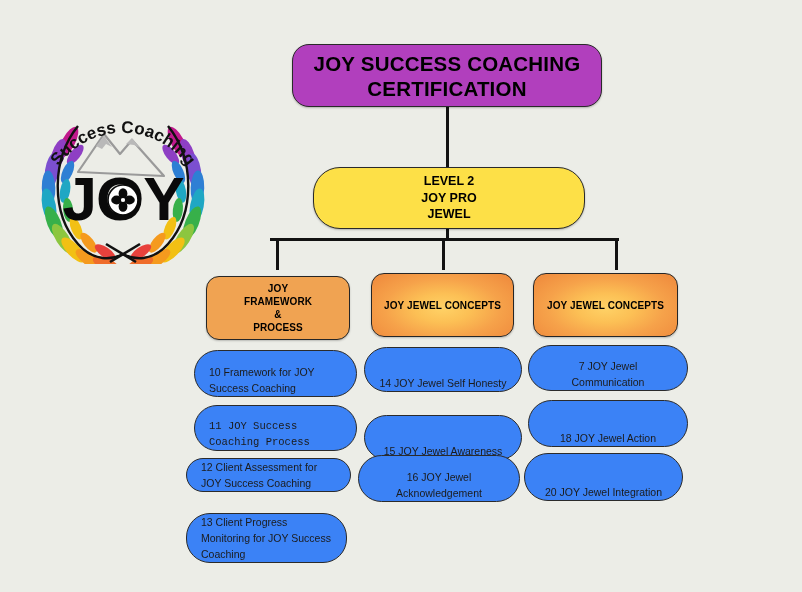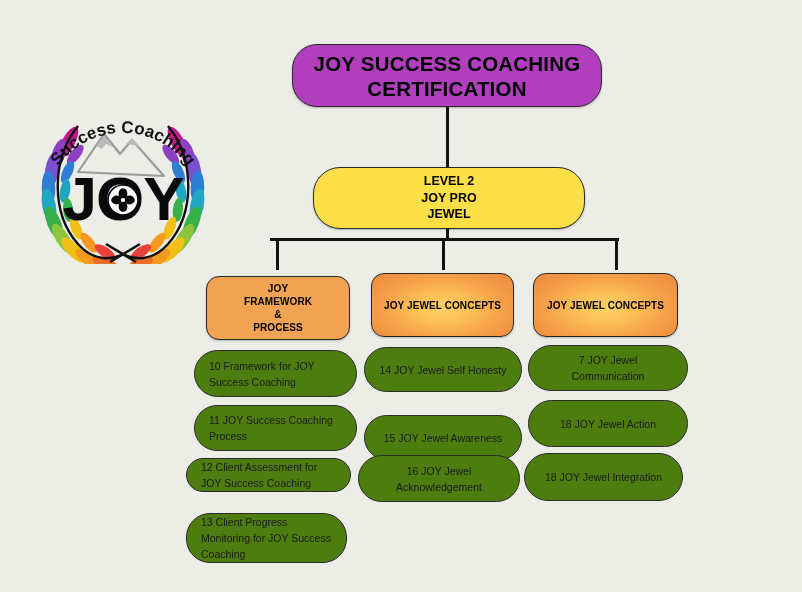--- a/index.html
+++ b/index.html
@@ -32,21 +32,21 @@
     color: #000;
   }
 
   .node-title {
     left: 292px;
     top: 44px;
     width: 310px;
     height: 63px;
     background: #B13FBD;
     border: 1.6px solid #2a2a2a;
-    border-radius: 25px;
+    border-radius: 17px;
     font-weight: bold;
     font-size: 20.5px;
     line-height: 25px;
     letter-spacing: 0.2px;
     box-shadow: 0 1px 2px rgba(0,0,0,0.25);
   }
 
   .node-level {
     left: 313px;
     top: 167px;
@@ -74,28 +74,28 @@
   .node-cat.flat {
     background: #F0A352;
   }
   .node-cat.glow {
     background: radial-gradient(ellipse 62% 72% at 50% 55%, #FFD266 0%, #FCC055 32%, #F6A24A 66%, #F08E3F 100%);
   }
 
   .node-leaf {
     position: absolute;
     box-sizing: border-box;
-    background: #4d7c0f;
+    background: #3b82f6;
     border: 1.4px solid #2b2b2b;
     border-radius: 24px;
     font-size: 10.5px;
     line-height: 16px;
     color: #1b1b1b;
     display: flex;
-    align-items: center;
+    align-items: flex-end;
     padding: 0 14px;
     text-align: left;
   }
   .node-leaf.center {
     justify-content: center;
     text-align: center;
   }
 
   
   .conn {
@@ -304,21 +304,21 @@
     <div>JOY JEWEL CONCEPTS</div>
   </div>
 
   <div class="node node-cat glow" style="left:533px; top:273px; width:145px;">
     <div>JOY JEWEL CONCEPTS</div>
   </div>
 
   <div class="node-leaf" style="left:194px; top:350px; width:163px; height:47px;">
     <span>10 Framework for JOY Success Coaching</span>
   </div>
-  <div class="node-leaf" style="left:194px; top:405px; width:163px; height:46px;">
+  <div class="node-leaf" style="left:194px; top:405px; width:163px; height:46px;font-family:Liberation Mono, monospace;">
     <span>11 JOY Success Coaching Process</span>
   </div>
   <div class="node-leaf" style="left:186px; top:458px; width:165px; height:34px;">
     <span>12 Client Assessment for JOY Success Coaching</span>
   </div>
   <div class="node-leaf" style="left:186px; top:513px; width:161px; height:50px;">
     <span>13 Client Progress Monitoring for JOY Success Coaching</span>
   </div>
 
   <div class="node-leaf center" style="left:364px; top:347px; width:158px; height:45px;">
@@ -331,16 +331,16 @@
     <span>16 JOY Jewel Acknowledgement</span>
   </div>
 
   <div class="node-leaf center" style="left:528px; top:345px; width:160px; height:46px;">
     <span>7 JOY Jewel Communication</span>
   </div>
   <div class="node-leaf center" style="left:528px; top:400px; width:160px; height:47px;">
     <span>18 JOY Jewel Action</span>
   </div>
   <div class="node-leaf center" style="left:524px; top:453px; width:159px; height:48px;">
-    <span>18 JOY Jewel Integration</span>
+    <span>20 JOY Jewel Integration</span>
   </div>
 
 </div>
 
 </body></html>

